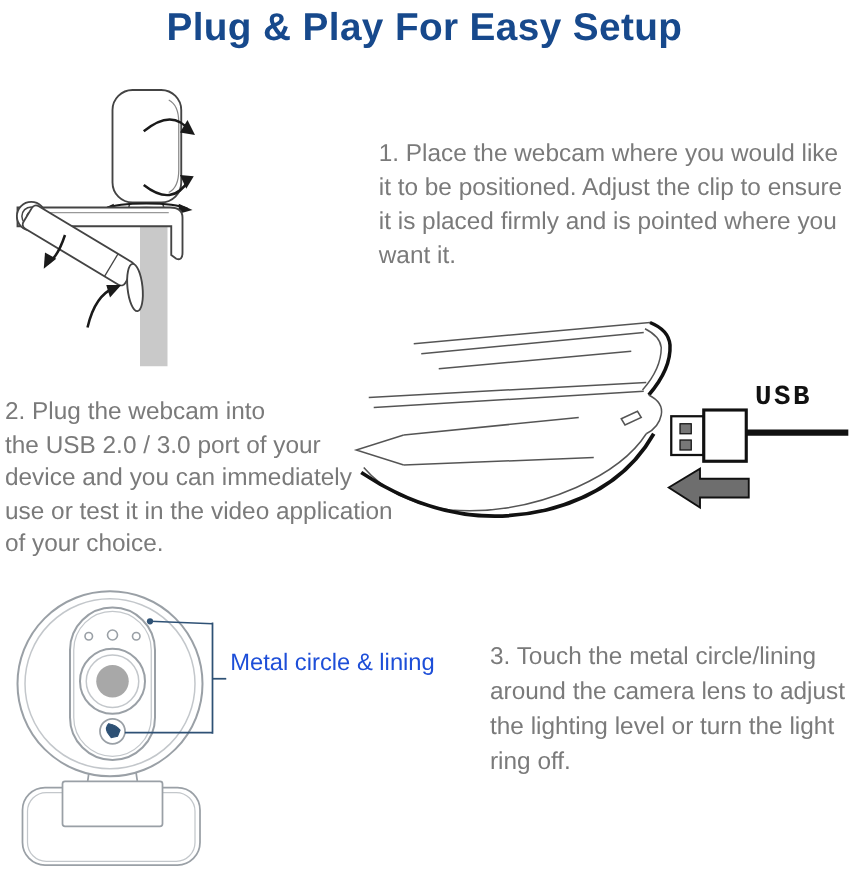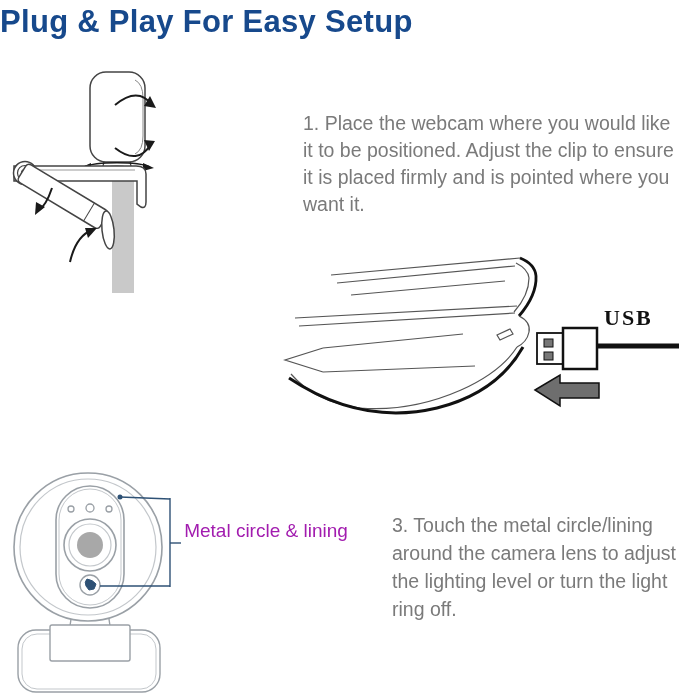--- a/index.html
+++ b/index.html
@@ -2,35 +2,35 @@
 <html><head>
 <meta charset="utf-8">
 <style>
   html,body{margin:0;padding:0;background:#ffffff;}
   #page{
     position:relative;width:679px;height:696px;background:#ffffff;overflow:hidden;
     font-family:"Liberation Sans","DejaVu Sans",sans-serif;
   }
   .abs{position:absolute;}
   #main-title{
-    left:0;top:4px;width:679px;
+    left:0;top:4px;width:679px;text-align:center;
     font-size:31px;font-weight:700;color:#17498c;letter-spacing:.3px;
   }
   .step-text{color:#7a7a7a;font-size:19.5px;line-height:27px;}
   .step-text .ln{white-space:nowrap;}
   #step1{left:303px;top:110px;width:378px;}
   #step2{left:4px;top:316px;width:300px;line-height:26.5px;}
   #step3{left:392px;top:511px;width:290px;line-height:28px;}
   #callout{
     left:180px;top:517px;width:172px;text-align:center;
-    color:#a21caf;font-size:19px;line-height:27px;font-weight:400;
+    color:#1d4ed8;font-size:19px;line-height:27px;font-weight:400;
   }
   #usb-label{
     left:604px;top:305px;color:#111;
-    font-family:Liberation Serif, serif;
+    font-family:Liberation Mono, monospace;
     font-size:22px;font-weight:600;letter-spacing:2px;
   }
   svg{display:block;}
 </style>
 </head>
 <body>
 
 <div id="page">
 
   <div id="main-title" class="abs">Plug &amp; Play For Easy Setup</div>
@@ -122,20 +122,27 @@
       <rect x="279" y="102" width="9" height="8" fill="#777" stroke-width="1"></rect>
       <rect x="298" y="78" width="34" height="41" stroke-width="2.5"></rect>
       <line x1="332" y1="96" x2="414" y2="96" stroke-width="5"></line>
     </g>
 
     <polygon points="270,140 295,125 295,133 334,133 334,148 295,148 295,156" fill="#6e6e6e" stroke="#111" stroke-width="1.5"></polygon>
   </svg>
 
   <div id="usb-label" class="abs">USB</div>
 
+  <div id="step2" class="abs step-text">
+    <div class="ln">2. Plug the webcam into</div>
+    <div class="ln">the USB 2.0 / 3.0 port of your</div>
+    <div class="ln">device and you can immediately</div>
+    <div class="ln">use or test it in the video application</div>
+    <div class="ln">of your choice.</div>
+  </div>
 
   <svg class="abs" style="left:0;top:460px" width="200" height="236" viewBox="0 0 200 236">
 
     <g stroke="#9aa0a6" fill="#fff" stroke-width="1.4">
       <rect x="18" y="170" width="142" height="62" rx="18"></rect>
       <rect x="22" y="174" width="134" height="55" rx="15" stroke="#c3c7cb" stroke-width="1"></rect>
       <path d="M72,152 L70,166 M108,152 L110,166" fill="none"></path>
       <rect x="50" y="165" width="80" height="36" rx="2"></rect>
     </g>
 

